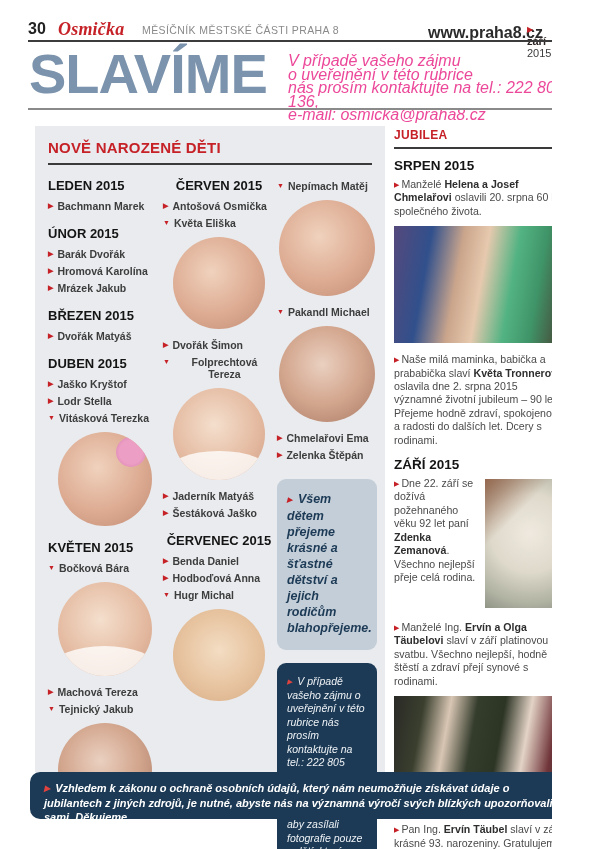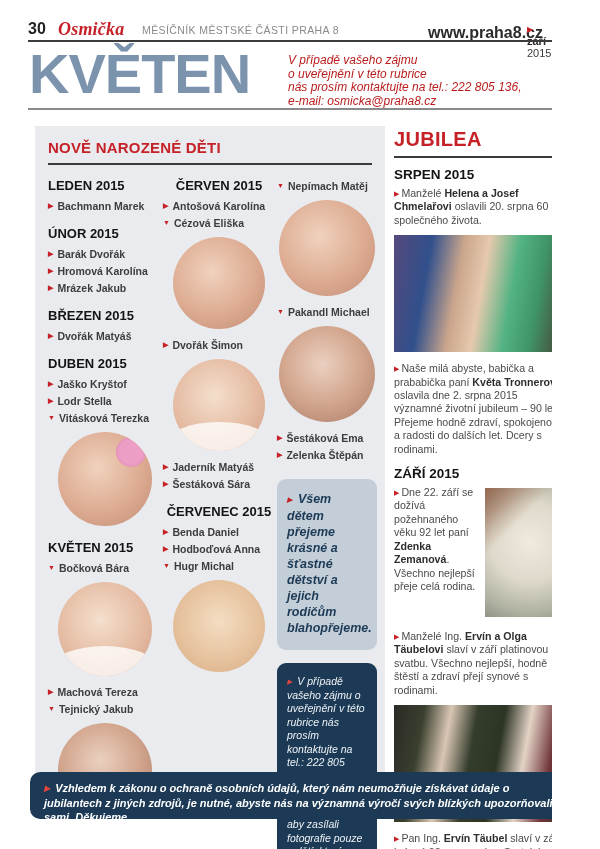--- a/index.html
+++ b/index.html
@@ -20,21 +20,21 @@
   .hdr-web{position:absolute;left:388px;top:24px;font-size:16px;font-weight:bold;color:#2b2b2b;margin-left:40px;}
   .hdr-date{position:absolute;left:527px;top:23px;font-size:11px;color:#3c3c3c;}
   .hdr-date .mk{font-size:8px;vertical-align:1px;}
   .hdr-date .b{font-weight:bold;color:#2b2222;}
   .rule{position:absolute;background:#4a4a4a;}
   .rule-top{left:28px;width:544px;top:40px;height:2px;background:#3c3c3c;}
   .rule-mid{left:28px;width:537px;top:108px;height:1.5px;background:#8a8a8a;}
 
   
   .slavime{position:absolute;left:29px;top:46px;font-size:56px;font-weight:bold;letter-spacing:-1px;color:var(--steel);line-height:1;}
-  .mh-contact{position:absolute;left:288px;top:54px;width:280px;font-style:italic;font-size:12px;line-height:13.5px;color:#b91c1c;}
+  .mh-contact{position:absolute;left:288px;top:54px;width:280px;font-style:italic;font-size:16px;line-height:13.5px;color:#ec4899;}
 
   
   .panel{position:absolute;left:35px;top:126px;width:350px;height:646px;background:var(--panel);}
   .nb-title{position:absolute;left:13px;top:13px;font-size:15px;font-weight:bold;color:var(--red);letter-spacing:.2px;}
   .nb-rule{position:absolute;left:13px;right:13px;top:37px;height:2px;background:#3a3a3a;}
   .col{position:absolute;top:50px;}
   .col1{left:13px;width:113px;}
   .col2{left:128px;width:112px;text-align:center;}
   .col3{left:242px;width:100px;}
   .month{font-size:13px;font-weight:bold;color:#141414;margin:14px 0 7px;}
@@ -57,21 +57,21 @@
   .wish-box{margin-top:18px;padding:12px 10px 14px;border-radius:9px;background:#c4ced8;min-height:112px;
         font-style:italic;font-weight:bold;font-size:12.5px;line-height:16px;color:var(--navy);}
   .wish-box .pmk{color:var(--red);}
   .dark-box{margin-top:13px;padding:12px 10px;border-radius:9px;background:var(--navy);min-height:145px;
         font-style:italic;font-size:10.5px;line-height:13.5px;color:#eef2f6;}
   .dark-box .pmk{color:#e0433f;}
   .dark-box p + p{margin-top:8px;}
 
   
   .jub{position:absolute;left:394px;top:128px;width:173px;}
-  .jub-title{font-size:20px;font-weight:bold;color:var(--red);letter-spacing:.3px;}
+  .jub-title{font-size:12px;font-weight:bold;color:var(--red);letter-spacing:.3px;}
   .jub-rule{height:2px;background:#3a3a3a;margin:5px 0 9px;}
   .jmonth{font-size:13.5px;font-weight:bold;color:#141414;margin:0 0 5px;}
   .jp{font-size:10.6px;line-height:13.4px;color:#4a4a4a;margin-bottom:8px;}
   .jp .b{font-weight:bold;color:#2e2e2e;}
   .pmk{color:var(--red);font-size:7px;margin-right:2px;vertical-align:1px;}
   .ph{border:0;margin:3px 0 10px;}
   .ph-chmel{width:173px;height:117px;
       background:linear-gradient(100deg,#55497c 0%,#31508c 20%,#caa58c 37%,#e6c9ae 50%,#53b383 66%,#3f9468 80%,#4a372b 100%);}
   .zem-row{display:flex;gap:7px;margin-bottom:13px;}
   .zem-row .jp{width:84px;margin:0;}
@@ -91,21 +91,21 @@
 
 <div class="page">
 
   <div class="hdr-pagenum">30</div>
   <div class="hdr-logo">Osmička</div>
   <div class="hdr-sub">MĚSÍČNÍK MĚSTSKÉ ČÁSTI PRAHA 8</div>
   <div class="hdr-web">www.praha8.cz</div>
   <div class="hdr-date"><span class="mk" style="color:var(--red)">▶</span> <span class="b">září</span> <span>2015</span></div>
   <div class="rule rule-top"></div>
 
-  <div class="slavime">KVĚTEN</div>
+  <div class="slavime">SLAVÍME</div>
   <div class="mh-contact">
     <div>V případě vašeho zájmu</div>
     <div>o uveřejnění v této rubrice</div>
     <div>nás prosím kontaktujte na tel.: 222 805 136,</div>
     <div>e-mail: osmicka@praha8.cz</div>
   </div>
   <div class="rule rule-mid"></div>
 
   <section class="panel">
     <div class="nb-title">NOVĚ NAROZENÉ DĚTI</div>
@@ -163,39 +163,43 @@
           <span class="mk">▼</span>
           <span>Tejnický Jakub</span>
         </div>
       <div class="baby b94 dark"></div>
     </div>
 
     <div class="col col2">
       <h3 class="month">ČERVEN 2015</h3>
       <div class="entry">
           <span class="mk">▶</span>
-          <span>Antošová Karolína</span>
-        </div>
-      <div class="entry">
-          <span class="mk">▼</span>
-          <span>Cézová Eliška</span>
+          <span>Antošová Osmička</span>
+        </div>
+      <div class="entry">
+          <span class="mk">▼</span>
+          <span>Květa Eliška</span>
         </div>
       <div class="baby b92"></div>
       <div class="entry">
           <span class="mk">▶</span>
           <span>Dvořák Šimon</span>
         </div>
+      <div class="entry">
+          <span class="mk">▼</span>
+          <span>Folprechtová Tereza</span>
+        </div>
       <div class="baby b92 pale blanket"></div>
       <div class="entry">
           <span class="mk">▶</span>
           <span>Jaderník Matyáš</span>
         </div>
       <div class="entry">
           <span class="mk">▶</span>
-          <span>Šestáková Sára</span>
+          <span>Šestáková Jaško</span>
         </div>
       <h3 class="month">ČERVENEC 2015</h3>
       <div class="entry">
           <span class="mk">▶</span>
           <span>Benda Daniel</span>
         </div>
       <div class="entry">
           <span class="mk">▶</span>
           <span>Hodboďová Anna</span>
         </div>
@@ -212,21 +216,21 @@
           <span>Nepímach Matěj</span>
         </div>
       <div class="baby b96"></div>
       <div class="entry">
           <span class="mk">▼</span>
           <span>Pakandl Michael</span>
         </div>
       <div class="baby b96 dark"></div>
       <div class="entry">
           <span class="mk">▶</span>
-          <span>Šestáková Ema</span>
+          <span>Chmelařovi Ema</span>
         </div>
       <div class="entry">
           <span class="mk">▶</span>
           <span>Zelenka Štěpán</span>
         </div>
 
       <div class="wish-box"><span class="pmk">▶</span> <span>Všem dětem přejeme krásné a šťastné dětství a jejich rodičům blahopřejeme.</span></div>
 
       <div class="dark-box">
         <p><span class="pmk">▶</span> <span>V případě vašeho zájmu o uveřejnění v této rubrice nás prosím kontaktujte na tel.: 222 805 136, e-mail: osmicka@praha8.cz.</span></p>
@@ -235,21 +239,21 @@
     </div>
   </section>
 
   <aside class="jub">
     <div class="jub-title">JUBILEA</div>
     <div class="jub-rule"></div>
 
     <h3 class="jmonth">SRPEN 2015</h3>
     <p class="jp"><span class="pmk">▶</span><span>Manželé </span><span class="b">Helena a Josef Chmelařovi</span><span> oslavili 20. srpna 60 let společného života.</span></p>
     <div class="ph ph-chmel"></div>
-    <p class="jp"><span class="pmk">▶</span><span>Naše milá abyste, babička a prababička paní </span><span class="b">Květa Tronnerová</span><span> oslavila dne 2. srpna 2015 významné životní jubileum – 90 let. Přejeme hodně zdraví, spokojenosti a radosti do dalších let. Dcery s rodinami.</span></p>
+    <p class="jp"><span class="pmk">▶</span><span>Naše milá maminka, babička a prababička slaví </span><span class="b">Květa Tronnerová</span><span> oslavila dne 2. srpna 2015 významné životní jubileum – 90 let. Přejeme hodně zdraví, spokojenosti a radosti do dalších let. Dcery s rodinami.</span></p>
 
     <h3 class="jmonth" style="margin-top:10px">ZÁŘÍ 2015</h3>
     <div class="zem-row">
       <p class="jp"><span class="pmk">▶</span><span>Dne 22. září se dožívá požehnaného věku 92 let paní </span><span class="b">Zdenka Zemanová</span><span>. Všechno nejlepší přeje celá rodina.</span></p>
       <div class="ph ph-zeman"></div>
     </div>
     <p class="jp"><span class="pmk">▶</span><span>Manželé Ing. </span><span class="b">Ervín a Olga Täubelovi</span><span> slaví v září platinovou svatbu. Všechno nejlepší, hodně štěstí a zdraví přejí synové s rodinami.</span></p>
     <div class="ph ph-taub"></div>
     <p class="jp"><span class="pmk">▶</span><span>Pan Ing. </span><span class="b">Ervín Täubel</span><span> slaví v září krásné 93. narozeniny. Gratulujeme!</span></p>
 

